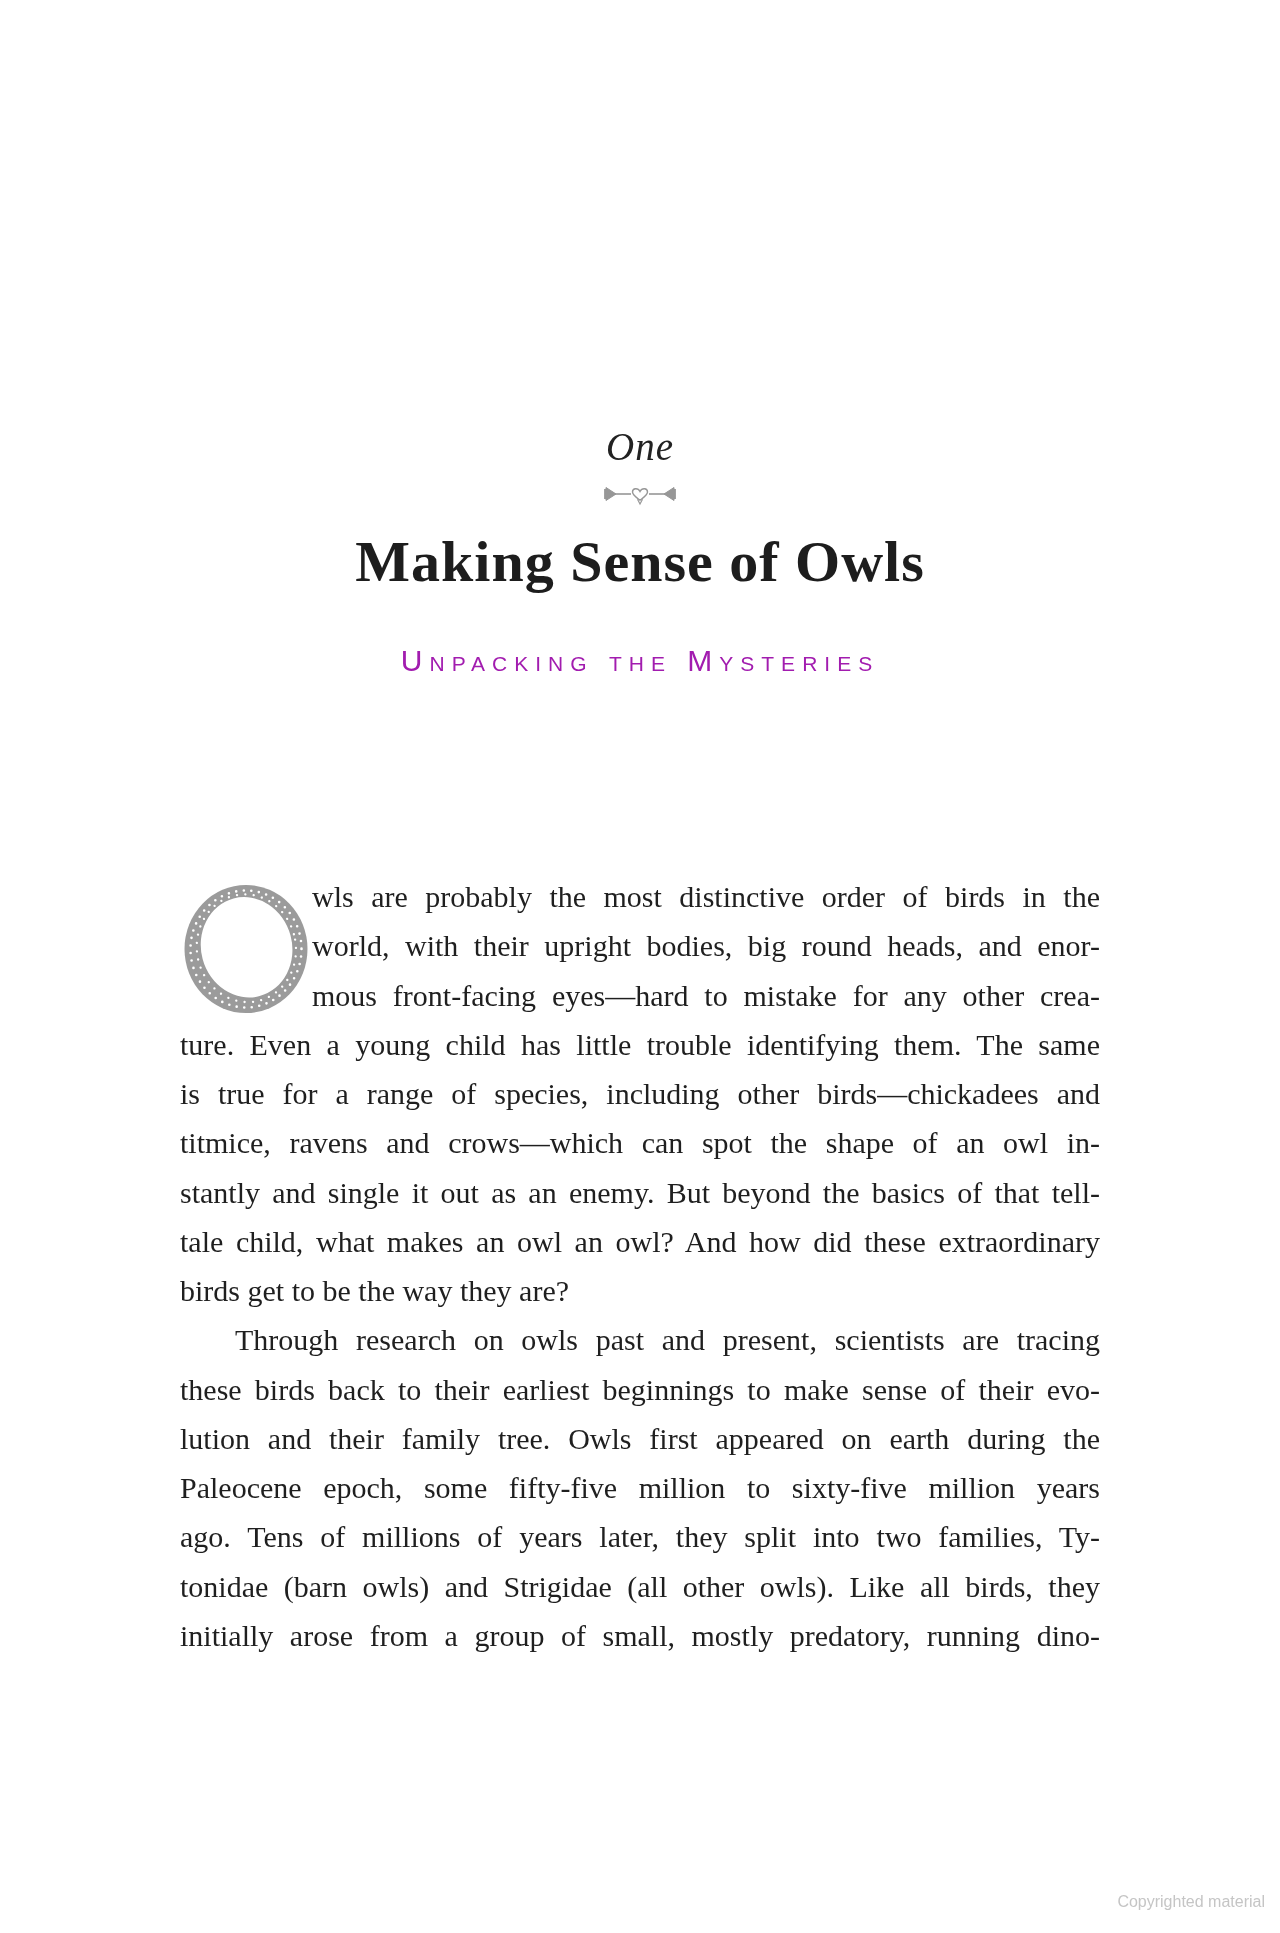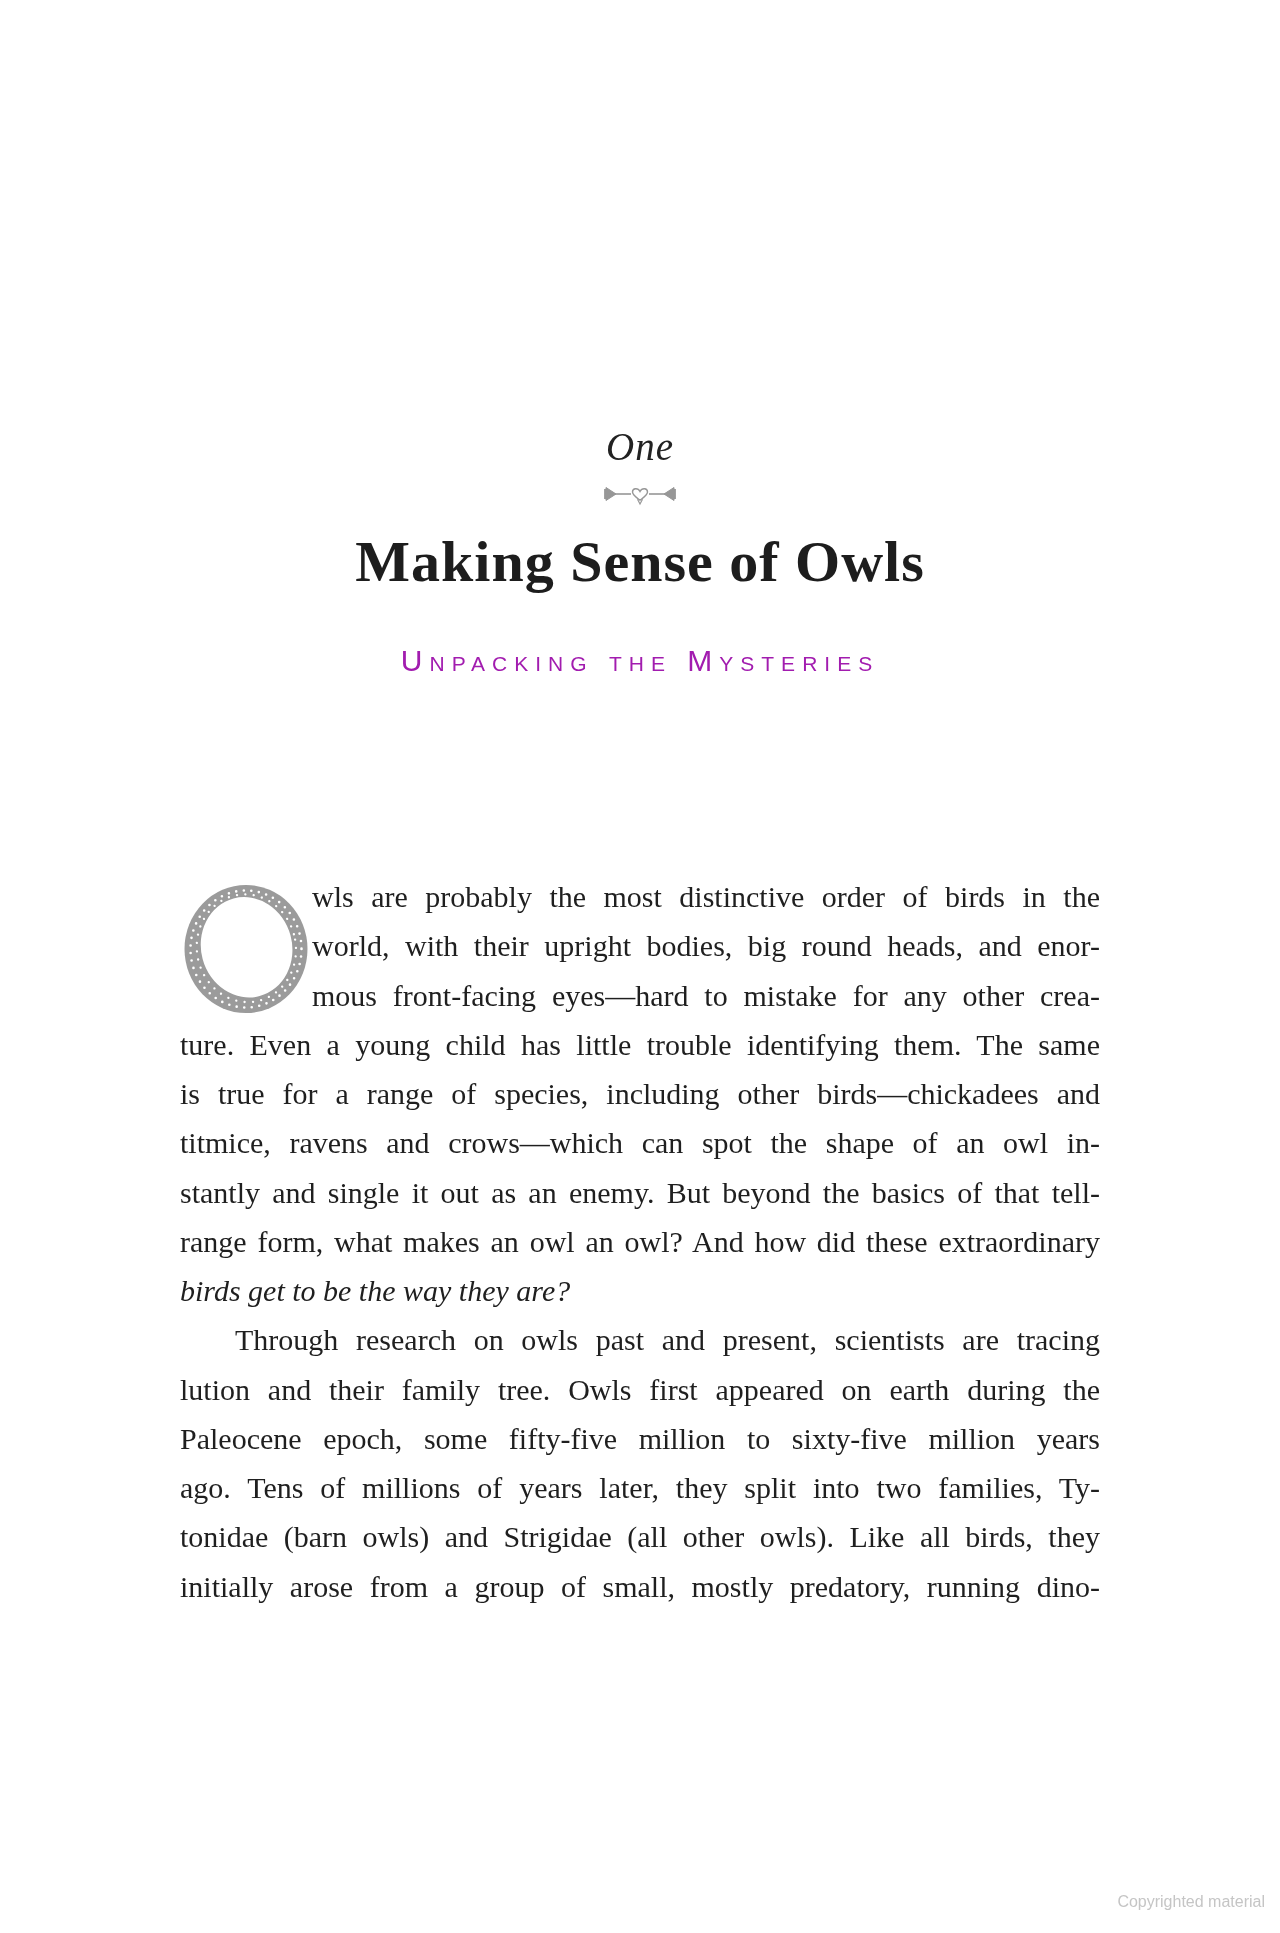--- a/index.html
+++ b/index.html
@@ -60,21 +60,21 @@
   }
   .bline {
     height: 49.25px;
     line-height: 49.25px;
     text-align: justify;
     text-align-last: justify;
     text-justify: inter-word;
   }
   .bline.inset { margin-left: 132px; }
   .bline.indent { text-indent: 55px; }
-  .bline.no-just { text-align-last: left; font-style: italic; }
+  .bline.no-just { text-align-last: left; }
   .watermark {
     position: absolute;
     top: 1893px; right: 15px;
     font-family: "Liberation Sans", sans-serif;
     font-size: 16px;
     color: #c5c5c5;
   }
 </style>
 </head>
 <body>
@@ -117,25 +117,26 @@
 
   <div class="body-text" id="bodyText">
       <div>
         <div class="bline inset">wls are probably the most distinctive order of birds in the</div>
         <div class="bline inset">world, with their upright bodies, big round heads, and enor-</div>
         <div class="bline inset">mous front-facing eyes—hard to mistake for any other crea-</div>
         <div class="bline">ture. Even a young child has little trouble identifying them. The same</div>
         <div class="bline">is true for a range of species, including other birds—chickadees and</div>
         <div class="bline">titmice, ravens and crows—which can spot the shape of an owl in-</div>
         <div class="bline">stantly and single it out as an enemy. But beyond the basics of that tell-</div>
-        <div class="bline">range form, what makes an owl an owl? And how did these extraordinary</div>
+        <div class="bline">tale child, what makes an owl an owl? And how did these extraordinary</div>
         <div class="bline no-just">birds get to be the way they are?</div>
       </div>
       <div>
         <div class="bline indent">Through research on owls past and present, scientists are tracing</div>
+        <div class="bline">these birds back to their earliest beginnings to make sense of their evo-</div>
         <div class="bline">lution and their family tree. Owls first appeared on earth during the</div>
         <div class="bline">Paleocene epoch, some fifty-five million to sixty-five million years</div>
         <div class="bline">ago. Tens of millions of years later, they split into two families, Ty-</div>
         <div class="bline">tonidae (barn owls) and Strigidae (all other owls). Like all birds, they</div>
         <div class="bline">initially arose from a group of small, mostly predatory, running dino-</div>
       </div>
     </div>
 
   <div class="watermark">Copyrighted material</div>
 

